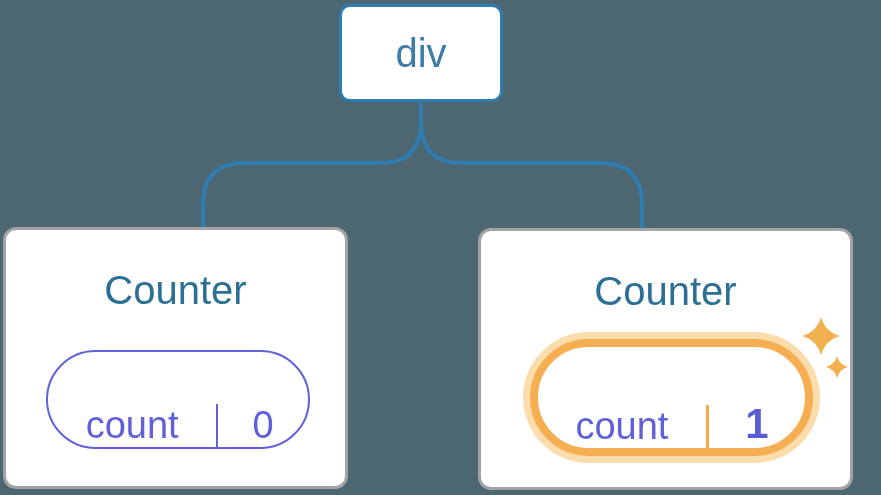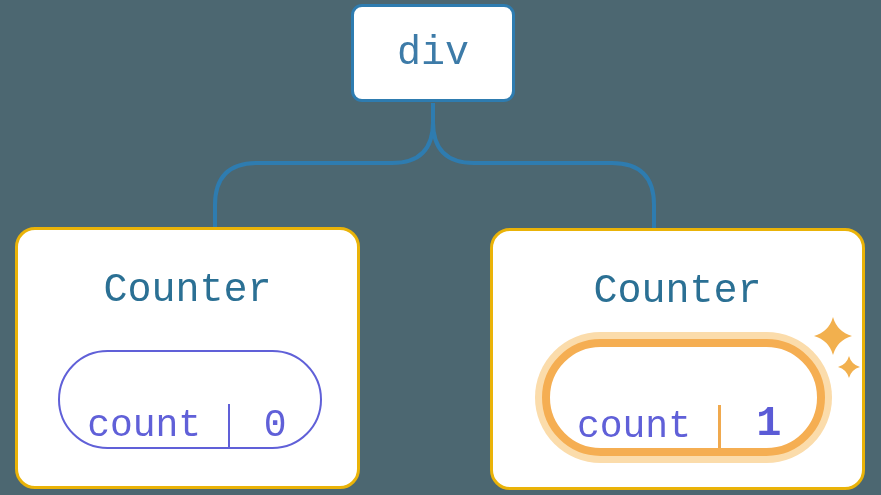--- a/index.html
+++ b/index.html
@@ -3,40 +3,40 @@
 <meta charset="utf-8">
 <style>
   html, body { margin: 0; padding: 0; }
   body {
     width: 881px; height: 495px;
     background: #4c6771;
     font-family: "Liberation Sans", sans-serif;
     overflow: hidden;
     position: relative;
   }
-  .canvas { position: absolute; left: 12px; top: 0; width: 745px; height: 495px; font-family: Liberation Mono, monospace; }
+  .canvas { position: absolute; left: 0; top: 0; width: 745px; height: 495px; }
 
   .connectors { position: absolute; left: 0; top: 0; width: 881px; height: 495px; }
 
   .node-root {
     position: absolute; left: 339px; top: 4px;
     width: 164px; height: 98px;
     background: #ffffff;
     border: 3px solid #2e7cb0;
     border-radius: 11px;
     box-sizing: border-box;
     display: flex; align-items: center; justify-content: center;
     font-size: 40px; color: #3d7ba8;
   }
 
   .card {
     position: absolute;
     background: #ffffff;
-    border: 3px solid #eab308;
-    border-radius: 20px;
+    border: 3px solid #a3a3a3;
+    border-radius: 13px;
     box-sizing: border-box;
   }
   .card.left  { left: 3px;   top: 227px; width: 345px; height: 262px; }
   .card.right { left: 478px; top: 228px; width: 375px; height: 262px; }
 
   .card-title {
     position: absolute; left: 0; top: 38px; width: 100%;
     text-align: center;
     font-size: 40px; font-weight: 500; color: #2b7094;
   }

